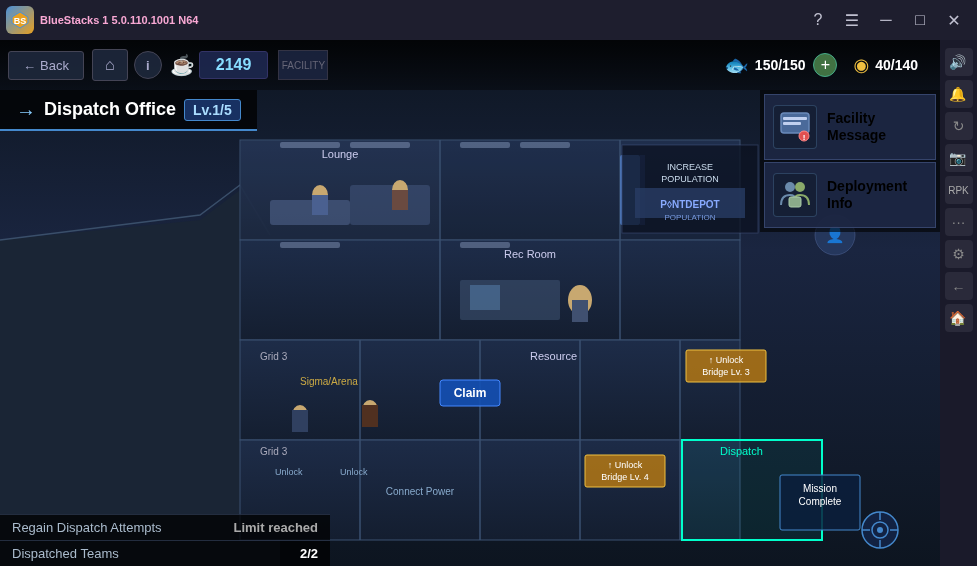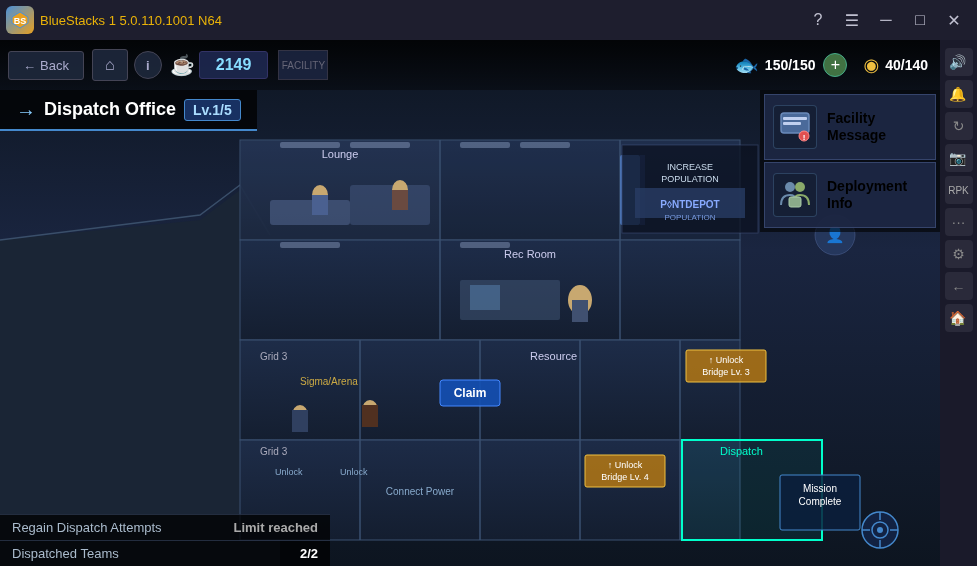--- a/index.html
+++ b/index.html
@@ -31,23 +31,23 @@
       background: linear-gradient(135deg, #4a90d9, #e8a020);
       border-radius: 6px;
       display: flex;
       align-items: center;
       justify-content: center;
       font-size: 14px;
       font-weight: bold;
       color: white;
     }
     .titlebar-title {
-      color: #eab308;
-      font-size: 13px;
-      font-weight: normal;
+      color: #f9a8d4;
+      font-size: 11px;
+      font-weight: bold;
       flex: 1;
     }
     .titlebar-controls {
       display: flex;
       align-items: center;
       gap: 4px;
       margin-right: 8px;
     }
     .titlebar-btn {
       width: 30px;
@@ -208,21 +208,21 @@
     }
     .hud-coin-icon {
       color: #f0c040;
       font-size: 18px;
       margin-right: 6px;
     }
     .hud-gold {
       color: white;
       font-size: 14px;
       font-weight: bold;
-      margin-right: 12px;
+      margin-right: 22px;
     }
 
     
     .dispatch-label {
       position: absolute;
       top: 50px;
       left: 0;
       background: rgba(0,0,0,0.75);
       color: white;
       padding: 8px 16px;

